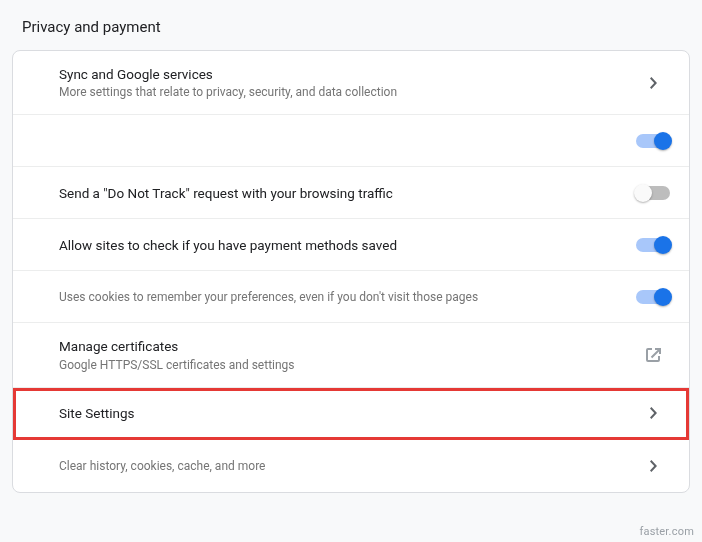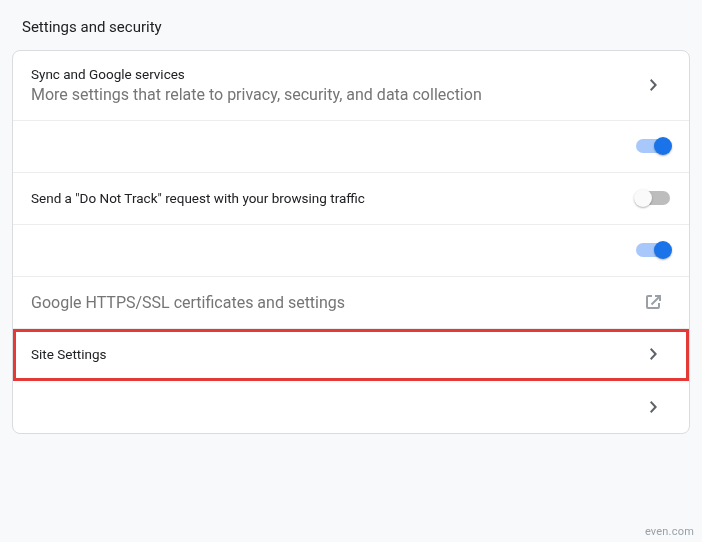--- a/index.html
+++ b/index.html
@@ -30,28 +30,29 @@
     align-items: center;
     padding: 14px 18px;
     border-bottom: 1px solid #eceded;
     min-height: 52px;
     position: relative;
   }
   .row:last-child { border-bottom: none; }
   .row-text {
     flex: 1 1 auto;
     min-width: 0;
+    margin-left: 28px;
   }
   .row-title {
     font-size: 13.5px;
     color: #202124;
     line-height: 1.35;
   }
   .row-sub {
-    font-size: 16px;
+    font-size: 12px;
     color: #757575;
     line-height: 1.35;
     margin-top: 1px;
   }
   .row-action {
     flex: 0 0 auto;
     margin-left: 16px;
     display: flex;
     align-items: center;
     justify-content: center;
@@ -85,21 +86,21 @@
     right: 8px;
     bottom: 4px;
     font-size: 11px;
     color: #9aa0a6;
     letter-spacing: .2px;
   }
 </style>
 </head>
 <body>
 
-<div class="section-header">Settings and security</div>
+<div class="section-header">Privacy and payment</div>
 
 <div class="card">
 
   <div class="row">
     <div class="row-text">
       <div class="row-title">Sync and Google services</div>
       <div class="row-sub">More settings that relate to privacy, security, and data collection</div>
     </div>
     <div class="row-action arrow">
       <svg viewBox="0 0 7 12">
@@ -118,31 +119,41 @@
 
   <div class="row">
     <div class="row-text">
       <div class="row-title">Send a "Do Not Track" request with your browsing traffic</div>
     </div>
     <div class="row-action">
       <div class="toggle off"></div>
     </div>
   </div>
 
-
   <div class="row">
     <div class="row-text">
+      <div class="row-title">Allow sites to check if you have payment methods saved</div>
     </div>
     <div class="row-action">
       <div class="toggle on"></div>
     </div>
   </div>
 
   <div class="row">
     <div class="row-text">
+      <div class="row-sub">Uses cookies to remember your preferences, even if you don't visit those pages</div>
+    </div>
+    <div class="row-action">
+      <div class="toggle on"></div>
+    </div>
+  </div>
+
+  <div class="row">
+    <div class="row-text">
+      <div class="row-title">Manage certificates</div>
       <div class="row-sub">Google HTTPS/SSL certificates and settings</div>
     </div>
     <div class="row-action external">
       <svg viewBox="0 0 18 18">
           <path d="M14 14H4V4h4V2H4a2 2 0 0 0-2 2v10a2 2 0 0 0 2 2h10a2 2 0 0 0 2-2v-4h-2v4zM11 2v2h2.6L6.8 10.8l1.4 1.4L15 5.4V8h2V2h-6z"></path>
         </svg>
     </div>
   </div>
 
   <div class="row highlight">
@@ -151,23 +162,24 @@
     </div>
     <div class="row-action arrow">
       <svg viewBox="0 0 7 12">
           <path d="M0 1.4 1.4 0 7 6l-5.6 6L0 10.6 4.2 6z"></path>
         </svg>
     </div>
   </div>
 
   <div class="row">
     <div class="row-text">
+      <div class="row-sub">Clear history, cookies, cache, and more</div>
     </div>
     <div class="row-action arrow">
       <svg viewBox="0 0 7 12">
           <path d="M0 1.4 1.4 0 7 6l-5.6 6L0 10.6 4.2 6z"></path>
         </svg>
     </div>
   </div>
 
 </div>
 
-<div class="watermark">even.com</div>
+<div class="watermark">faster.com</div>
 
 </body></html>

